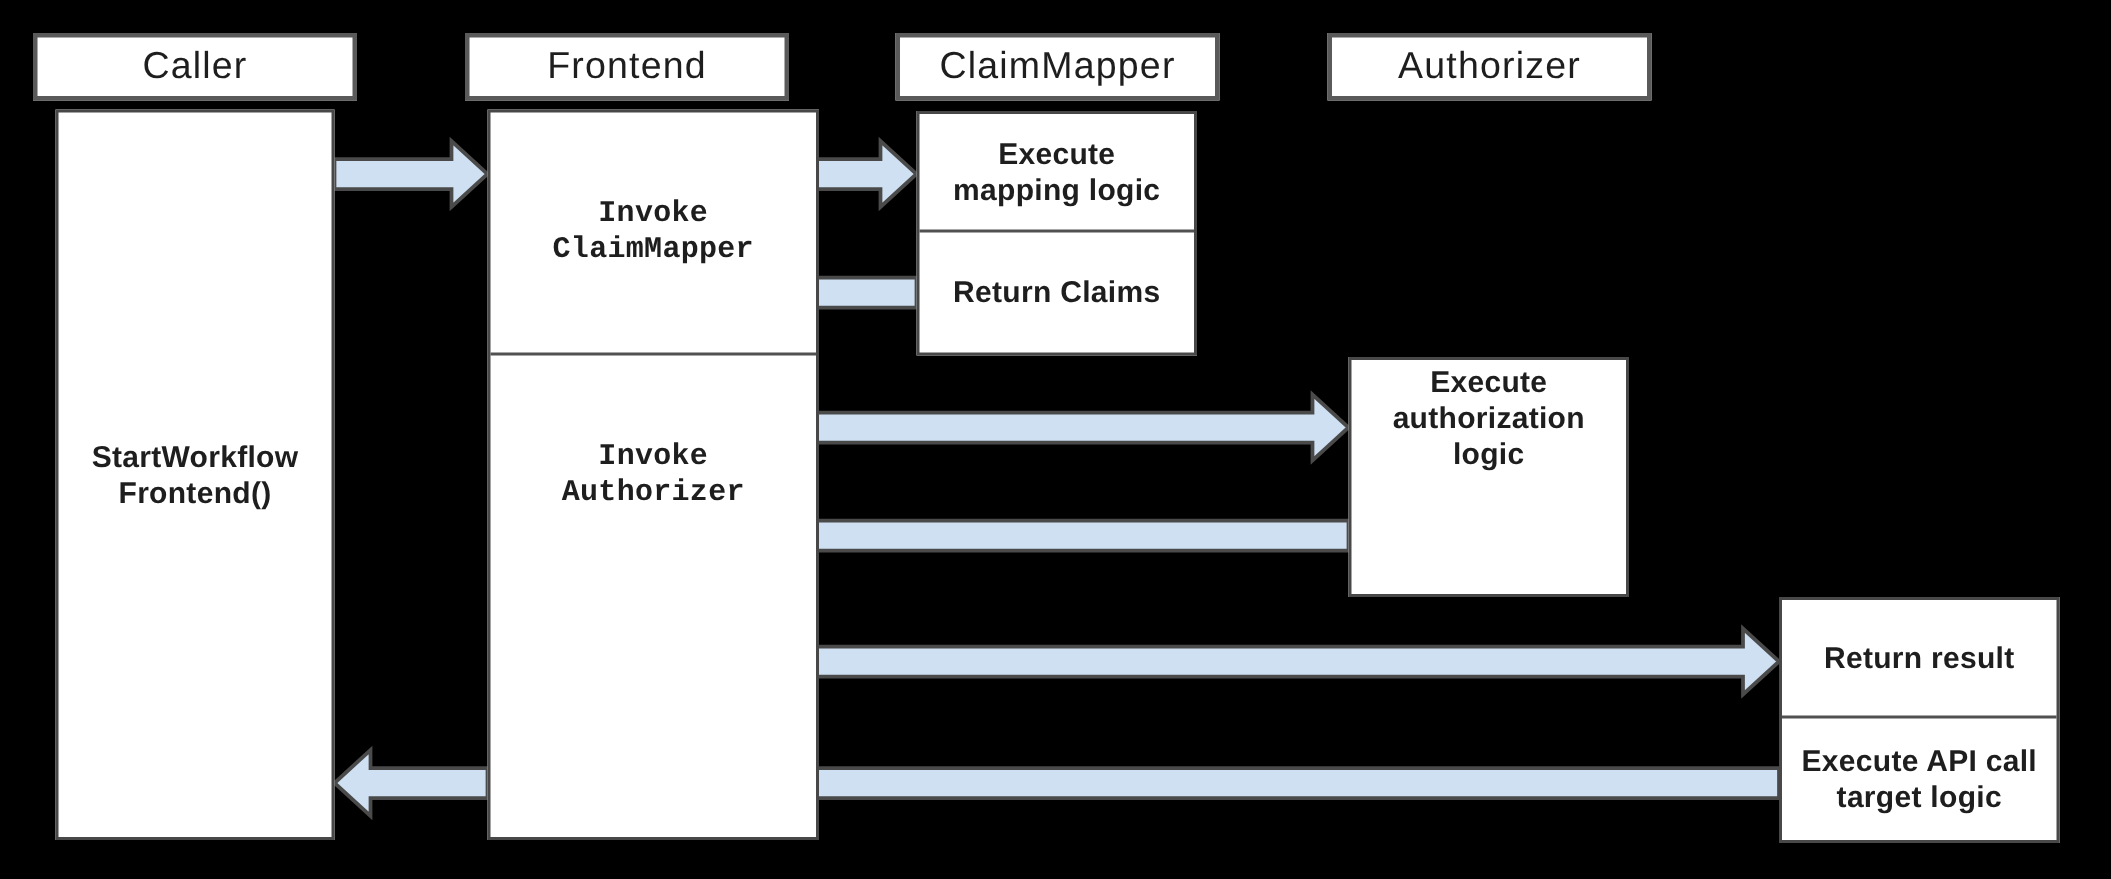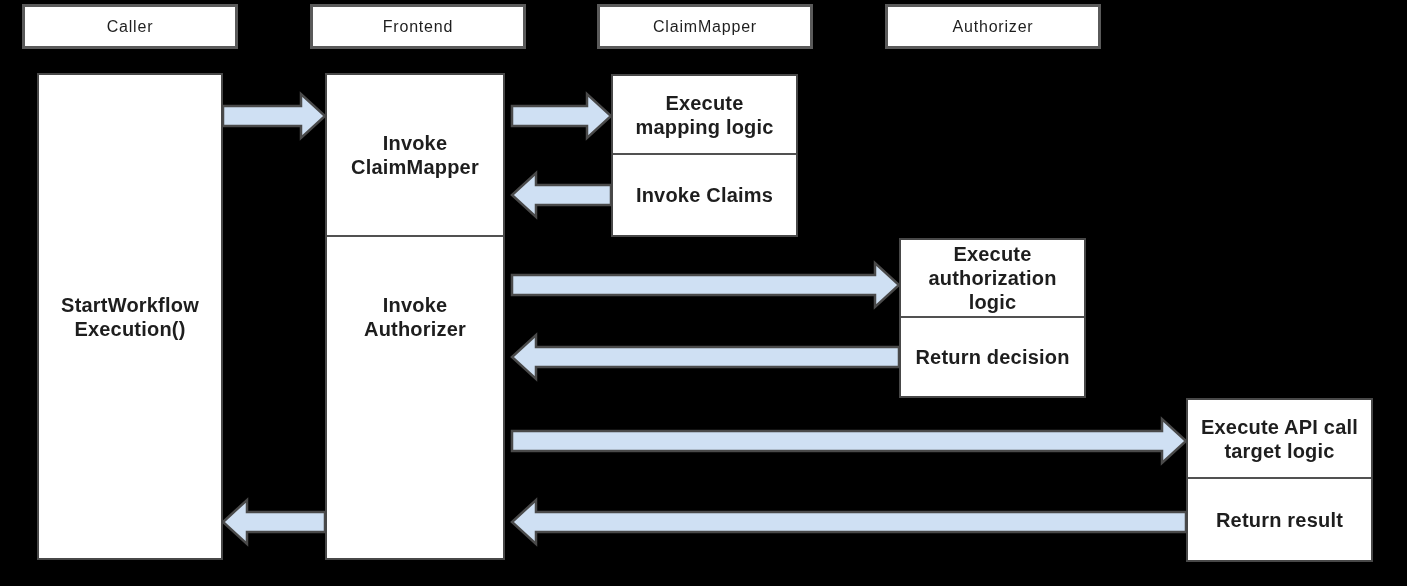--- a/index.html
+++ b/index.html
@@ -24,25 +24,25 @@
   }
   .lifeline-header {
     position: absolute;
     width: 216px;
     height: 45px;
     background: var(--box-fill);
     border: 3px solid var(--header-border);
     display: flex;
     align-items: center;
     justify-content: center;
-    font-size: 16px;
+    font-size: 25px;
     font-weight: 400;
     letter-spacing: 0.8px;
     color: var(--text);
-    top: 4px;
+    top: 22px;
   }
   .task-box {
     position: absolute;
     background: var(--box-fill);
     border: 2.5px solid var(--task-border);
     display: flex;
     flex-direction: column;
   }
   .task-section {
     flex: 1 1 auto;
@@ -61,21 +61,21 @@
   .task-section:last-child { border-bottom: none; }
 
   
   #header-caller      { left: 22px; }
   #header-frontend    { left: 310px; }
   #header-claimmapper { left: 597px; }
   #header-authorizer  { left: 885px; }
   #header-calltarget  { left: 1172px; }
 
   #activation-caller      { left: 37px;   top: 73px;  width: 186px; height: 487px; }
-  #activation-frontend    { left: 325px;  top: 73px;  width: 180px; height: 487px; }
+  #activation-frontend    { left: 325px;  top: 73px;  width: 221px; height: 487px; font-family: Liberation Mono, monospace; }
   #activation-claimmapper { left: 611px;  top: 74px;  width: 187px; height: 163px; }
   #activation-authorizer  { left: 899px;  top: 238px; width: 187px; height: 160px; }
   #activation-calltarget  { left: 1186px; top: 398px; width: 187px; height: 164px; }
 
   #activation-frontend .task-section:nth-child(1) { flex: 0 0 162px; }
   #activation-frontend .task-section:nth-child(2) { flex: 0 0 159px; }
   #activation-claimmapper .task-section:nth-child(1) { flex: 0 0 79px; }
   #activation-authorizer  .task-section:nth-child(1) { flex: 0 0 78px; }
   #activation-calltarget  .task-section:nth-child(1) { flex: 0 0 79px; }
 
@@ -116,42 +116,41 @@
   </div>
   <div class="lifeline-header" id="header-claimmapper">
     <span>ClaimMapper</span>
   </div>
   <div class="lifeline-header" id="header-authorizer">
     <span>Authorizer</span>
   </div>
 
   <div class="task-box" id="activation-caller">
     <div class="task-section">StartWorkflow
-Execution()</div>
+Frontend()</div>
   </div>
 
   <div class="task-box" id="activation-frontend">
     <div class="task-section">Invoke
 ClaimMapper</div>
     <div class="task-section">Invoke
 Authorizer</div>
   </div>
 
   <div class="task-box" id="activation-claimmapper">
     <div class="task-section">Execute
 mapping logic</div>
-    <div class="task-section">Invoke Claims</div>
+    <div class="task-section">Return Claims</div>
   </div>
 
   <div class="task-box" id="activation-authorizer">
     <div class="task-section">Execute
 authorization
 logic</div>
-    <div class="task-section">Return decision</div>
   </div>
 
   <div class="task-box" id="activation-calltarget">
+    <div class="task-section">Return result</div>
     <div class="task-section">Execute API call
 target logic</div>
-    <div class="task-section">Return result</div>
   </div>
 
 </div>
 
 </body></html>

